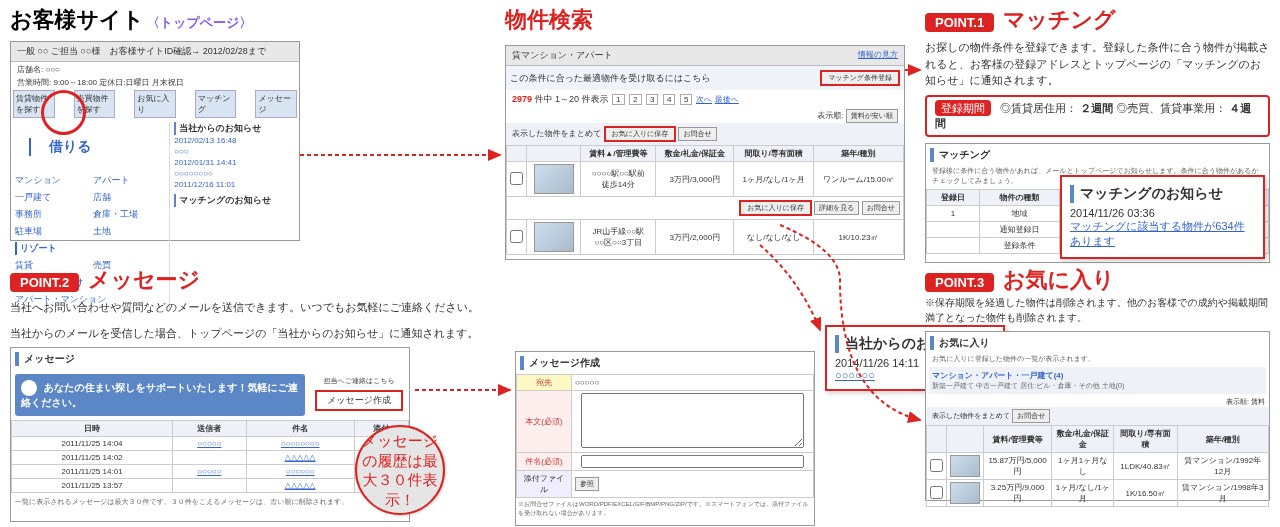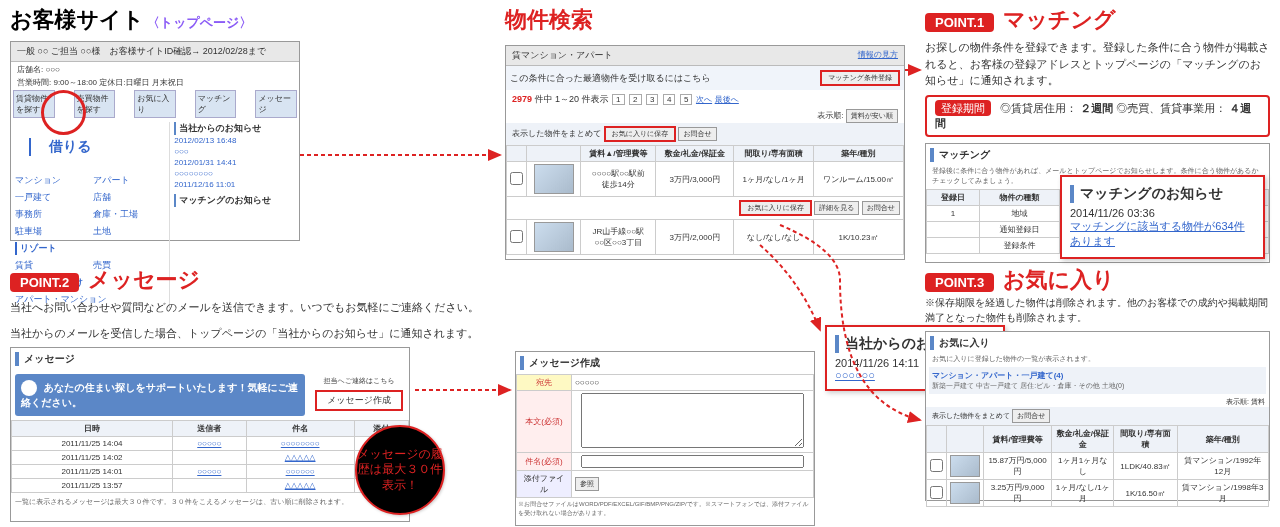--- a/index.html
+++ b/index.html
@@ -18,21 +18,21 @@
 .callout-title{font-size:14px;font-weight:bold;border-left:4px solid #5b87c7;padding-left:6px;margin-bottom:4px}
 .callout-date{font-size:11px;color:#333}
 .callout-link{font-size:11px;color:#36c;text-decoration:underline}
 .reg-period{border:2px solid #d22;border-radius:4px;padding:4px 8px;margin-top:6px;font-size:11px}
 .reg-period-label{background:#d22;color:#fff;border-radius:4px;padding:2px 6px;font-size:11px;margin-right:6px}
 .table-mini{width:100%;border-collapse:collapse;font-size:8px}
 .table-mini th,.table-mini td{border:1px solid #ccc;padding:2px 3px;text-align:center}
 .table-mini th{background:#eef2f8}
 .msg-banner{background:#5b87c7;color:#fff;padding:6px;font-size:10px;font-weight:bold}
 .msg-btn{display:inline-block;border:2px solid #d22;padding:2px 10px;font-size:9px;margin:4px}
-.circle-callout{position:absolute;width:90px;height:90px;border:2px solid #d22;border-radius:50%;background:#000000;display:flex;align-items:center;justify-content:center;text-align:center;font-size:12px;color:#d22;line-height:1.3;box-shadow:1px 1px 3px rgba(0,0,0,0.2)}
+.circle-callout{position:absolute;width:90px;height:90px;border:2px solid #d22;border-radius:50%;background:#e5e5e5;display:flex;align-items:center;justify-content:center;text-align:center;font-size:15px;color:#d22;line-height:1.3;box-shadow:1px 1px 3px rgba(0,0,0,0.2)}
 .nav-row{display:flex;gap:19px;padding:2px}
 .nav-item{flex:1;background:#d8e4f2;border:1px solid #aac;padding:2px;font-size:8px}
 .side-cat{color:#36c;font-size:9px;padding:2px}
 .news-item{font-size:8px;color:#36c;padding:1px 0}
 .thumb{width:40px;height:30px;background:linear-gradient(135deg,#cde,#abc);display:inline-block;border:1px solid #999;vertical-align:middle}
 svg.arrow{position:absolute;pointer-events:none}
 .small-link{color:#36c;text-decoration:underline;font-size:8px}
 .pager span{display:inline-block;border:1px solid #aaa;padding:0 3px;margin:0 1px;font-size:8px}
 .btn-gray{display:inline-block;border:1px solid #999;background:#eee;padding:1px 4px;font-size:7px}
 .fav-btn-red{border:2px solid #d22;padding:1px 6px}

